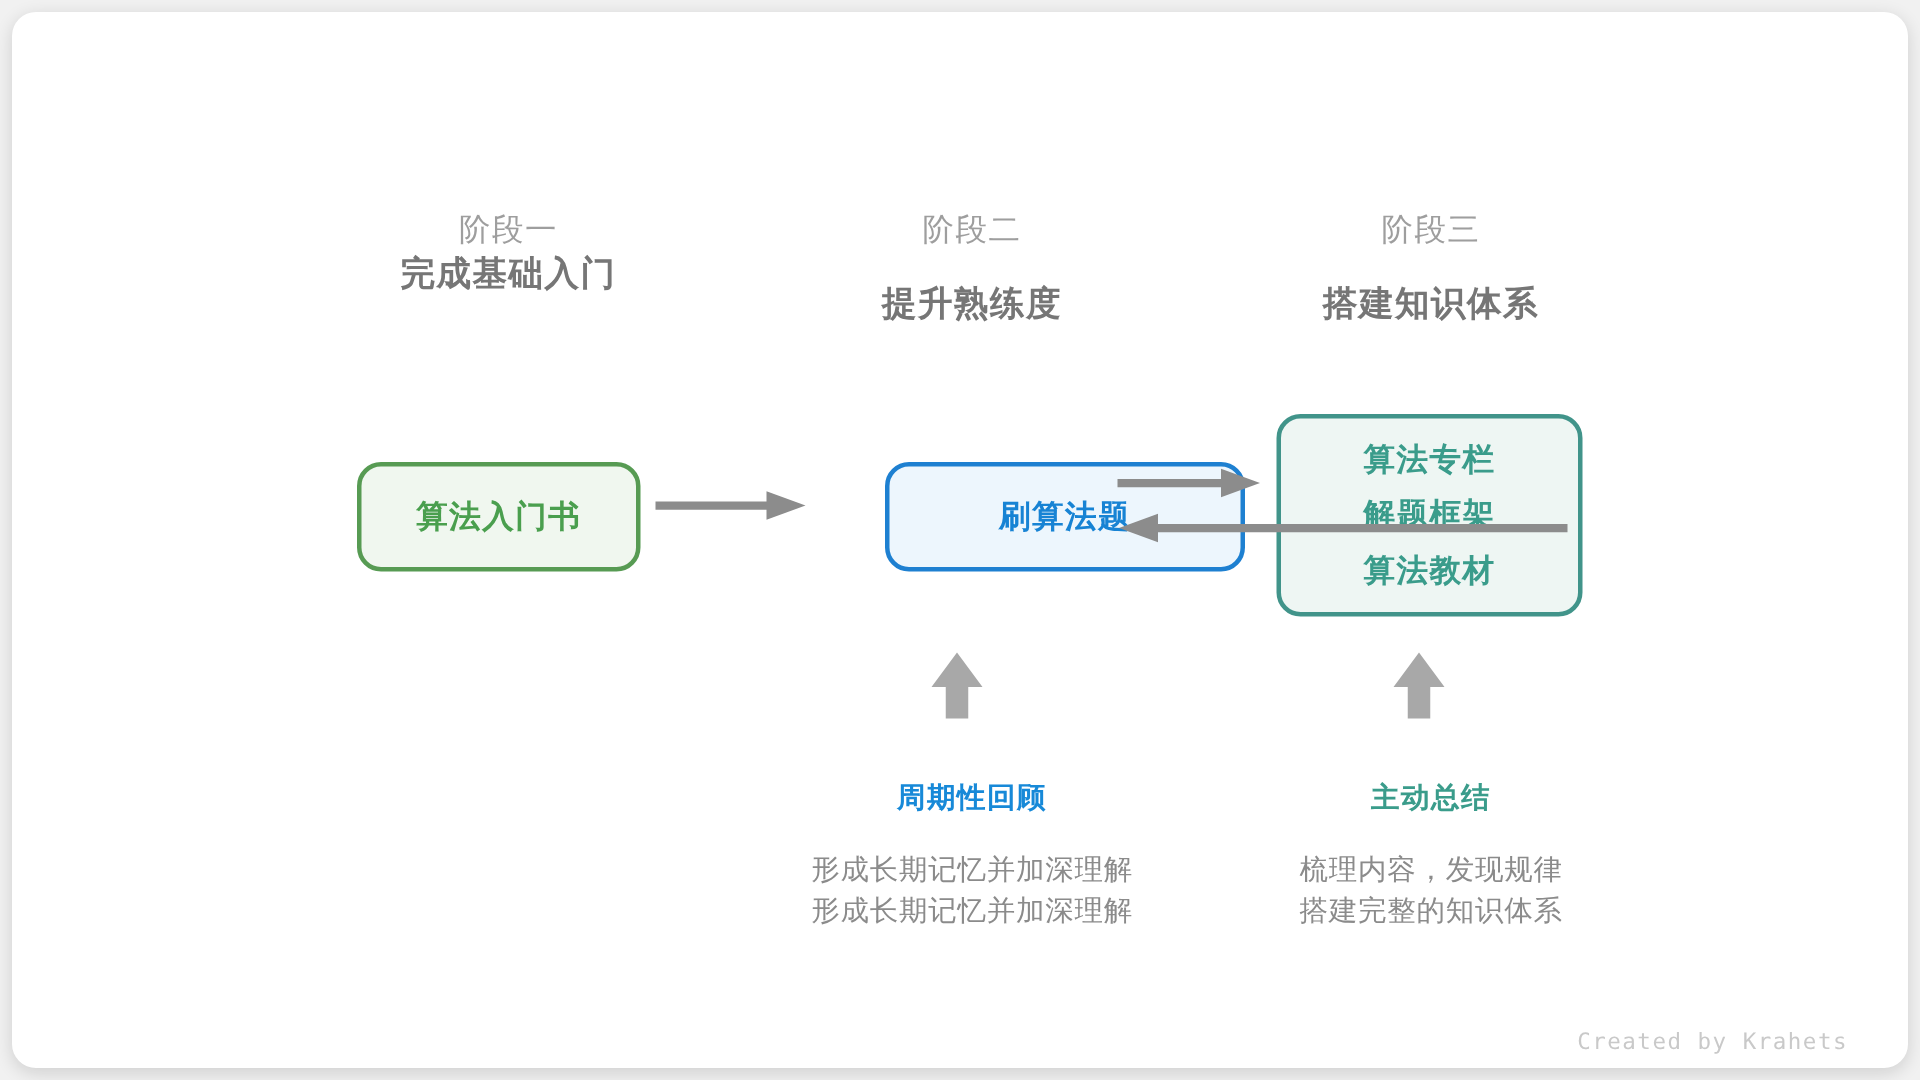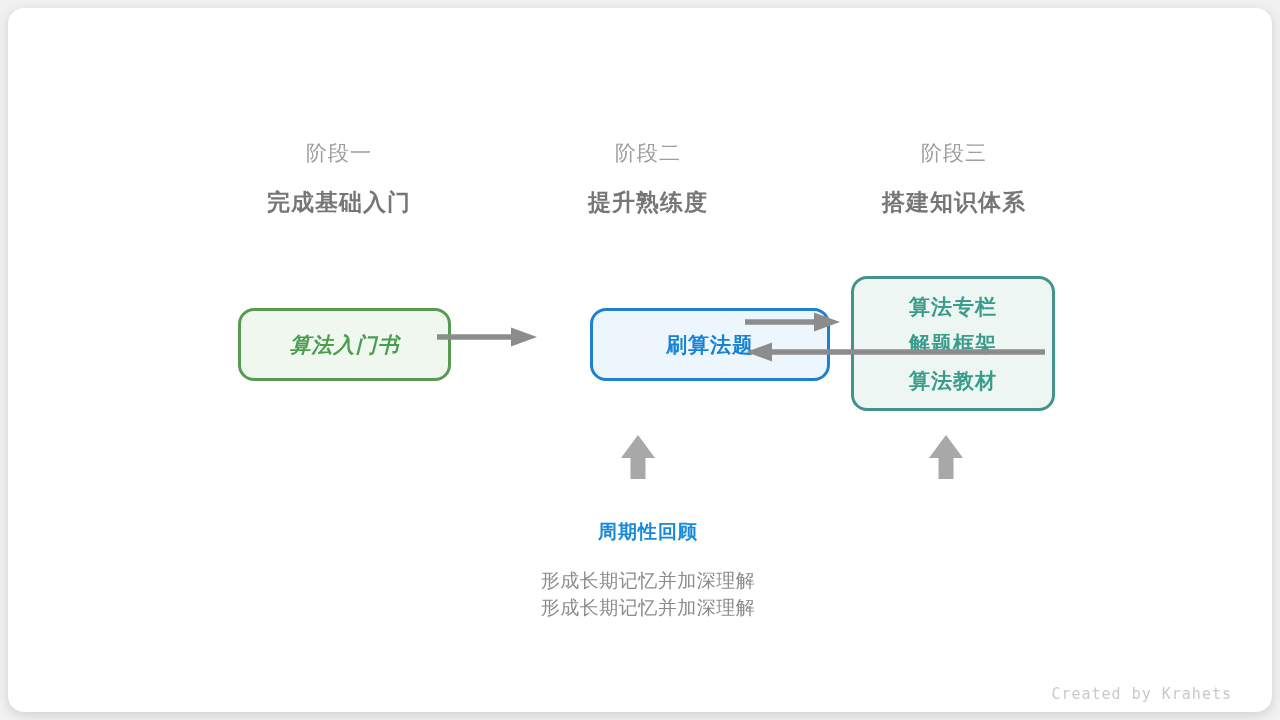--- a/index.html
+++ b/index.html
@@ -85,47 +85,52 @@
   .flow-head   { fill: var(--arrow-gray); }
   .up-arrow    { fill: var(--up-arrow-gray); }
 </style>
 </head>
 <body>
 
 <div class="card">
 
   <div class="abs center" style="left:201px; top:131px; width:260px;">
     <div class="stage-label">阶段一</div>
-    <div class="stage-subtitle" style="margin-top:20px;">完成基础入门</div>
+    <div class="stage-subtitle" style="">完成基础入门</div>
   </div>
   <div class="abs center" style="left:510px; top:131px; width:260px;">
     <div class="stage-label">阶段二</div>
     <div class="stage-subtitle" style="margin-top:20px;">提升熟练度</div>
   </div>
   <div class="abs center" style="left:816px; top:131px; width:260px;">
     <div class="stage-label">阶段三</div>
     <div class="stage-subtitle" style="margin-top:20px;">搭建知识体系</div>
   </div>
 
-  <div class="node node-green" style="left:230px; top:300px; width:213px; height:73px;font-style:italic;">
+  <div class="node node-green" style="left:230px; top:300px; width:189px; height:73px;">
     <div class="node-line">算法入门书</div>
   </div>
   <div class="node node-blue" style="left:538px; top:300px; width:240px; height:73px;margin-left:44px;">
     <div class="node-line">刷算法题</div>
   </div>
   <div class="node node-teal" style="left:843px; top:268px; width:204px; height:135px;">
     <div class="node-line">算法专栏</div>
     <div class="node-line">解题框架</div>
     <div class="node-line">算法教材</div>
   </div>
 
   <div class="abs center" style="left:480px; top:511px; width:320px;">
     <div class="ann-title ann-title-blue">周期性回顾</div>
     <div class="ann-desc" style="margin-top:22px;">形成长期记忆并加深理解</div>
     <div class="ann-desc">形成长期记忆并加深理解</div>
+  </div>
+  <div class="abs center" style="left:786px; top:511px; width:320px;">
+    <div class="ann-title ann-title-teal">主动总结</div>
+    <div class="ann-desc" style="margin-top:22px;">梳理内容，发现规律</div>
+    <div class="ann-desc">搭建完整的知识体系</div>
   </div>
 
   <div class="abs watermark" style="right:40px; top:677px;">Created by Krahets</div>
 </div>
 
 <svg class="overlay" viewBox="0 0 1280 720">
 
   <g>
     <path class="flow-line" d="M437 337 H512"></path>
     <polygon class="flow-head" points="537,337 511,327.5 511,346.5"></polygon>

